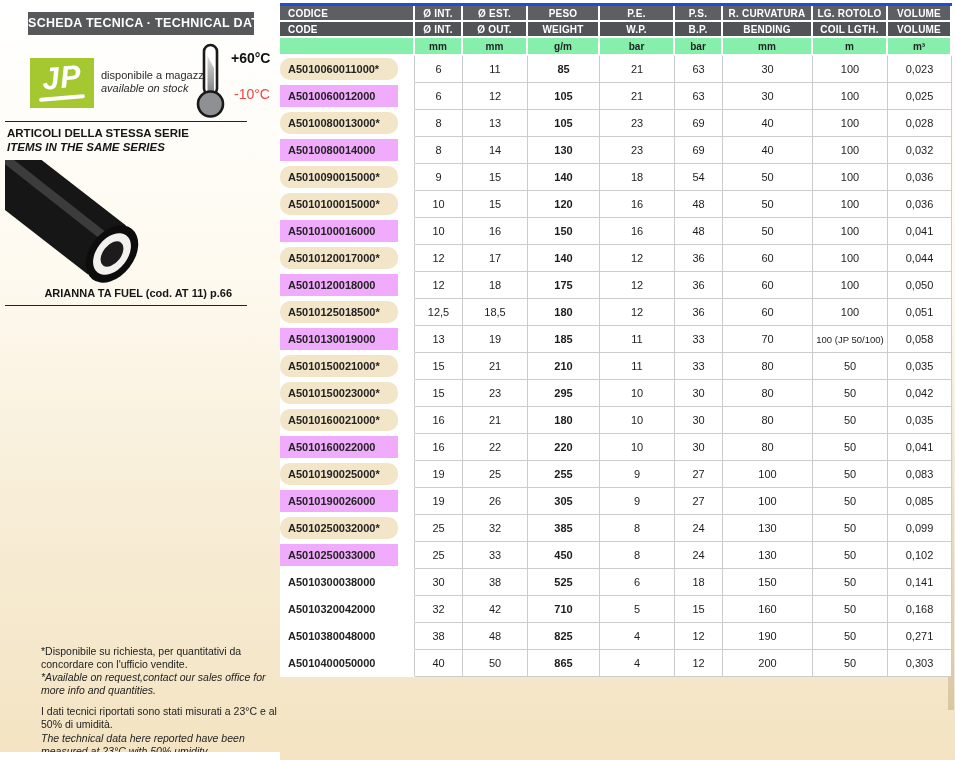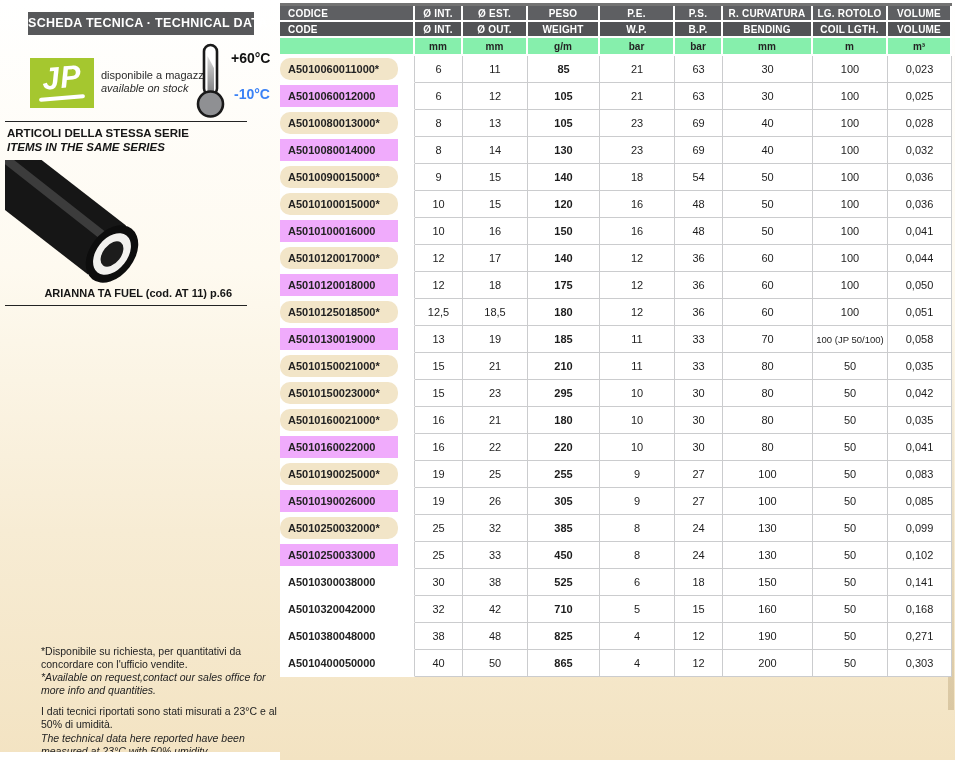--- a/index.html
+++ b/index.html
@@ -23,38 +23,38 @@
   }
   .jp-text{
     position:absolute;left:12px;top:2px;color:#fff;font-size:31px;
     font-weight:bold;font-style:italic;transform:rotate(-5deg);letter-spacing:1px;
   }
   .jp-swoosh{position:absolute;left:9px;bottom:8px;width:46px;height:4px;background:#fff;border-radius:2px;transform:rotate(-5deg);}
   .stock-text{position:absolute;left:101px;top:69px;font-size:11px;color:#2b2b2b;line-height:13px;}
   .stock-en{font-style:italic;}
   .thermo{position:absolute;left:191px;top:42px;}
   .temp-max{position:absolute;left:231px;top:50px;font-size:14px;font-weight:bold;color:#111;}
-  .temp-min{position:absolute;left:234px;top:86px;font-size:14px;font-weight:bold;color:#3b82f6;}
+  .temp-min{position:absolute;left:234px;top:86px;font-size:14px;font-weight:normal;color:#ef4444;}
   .rule{position:absolute;left:5px;width:242px;height:1px;background:#232323;}
   .rule1{top:121px;} .rule2{top:305px;}
   .series-head{position:absolute;left:7px;top:126px;font-size:11.5px;font-weight:bold;color:#161616;line-height:14px;}
   .series-en{font-style:italic;}
   .hose{position:absolute;left:5px;top:160px;}
   .hose-caption{position:absolute;left:0px;top:287px;width:232px;text-align:right;font-size:11px;font-weight:bold;color:#161616;}
   .footnotes{position:absolute;left:6px;top:645px;width:242px;font-size:10.5px;color:#232323;line-height:12.5px;margin-left:35px;}
   .footnotes p{margin:0 0 2px 0;}
   .fn-it1{margin-bottom:1px !important;}
   .fn-en{font-style:italic;}
   .fn-gap{margin-top:9px !important;}
   .bottom-strip{position:absolute;left:0;top:752px;width:280px;height:8px;background:#fff;}
   .right-shade{position:absolute;left:948px;top:320px;width:6px;height:390px;
     background:linear-gradient(to bottom, rgba(140,110,55,0) 0%, rgba(140,110,55,.25) 100%);}
 
   
-  .table-area{position:absolute;left:280px;top:3px;width:672px;border-top:3px solid #737373;}
+  .table-area{position:absolute;left:280px;top:3px;width:672px;border-top:3px solid #1d4ed8;}
   table.data-table{border-collapse:separate;border-spacing:0;table-layout:fixed;width:672px;}
   .data-table th,.data-table td{padding:0;overflow:hidden;white-space:nowrap;box-sizing:border-box;}
   tr.hrow th{
     background:#5e5f62;color:#fff;font-size:10px;font-weight:bold;height:16px;
     border-right:2px solid #fff;border-bottom:2px solid #fff;text-align:center;letter-spacing:.2px;
   }
   tr.hrow2 th{background:#525356;}
   tr.hrow th:first-child{text-align:left;padding-left:8px;}
   tr.urow th{
     background:#86efac;color:#232323;font-size:10px;font-weight:bold;height:18px;

